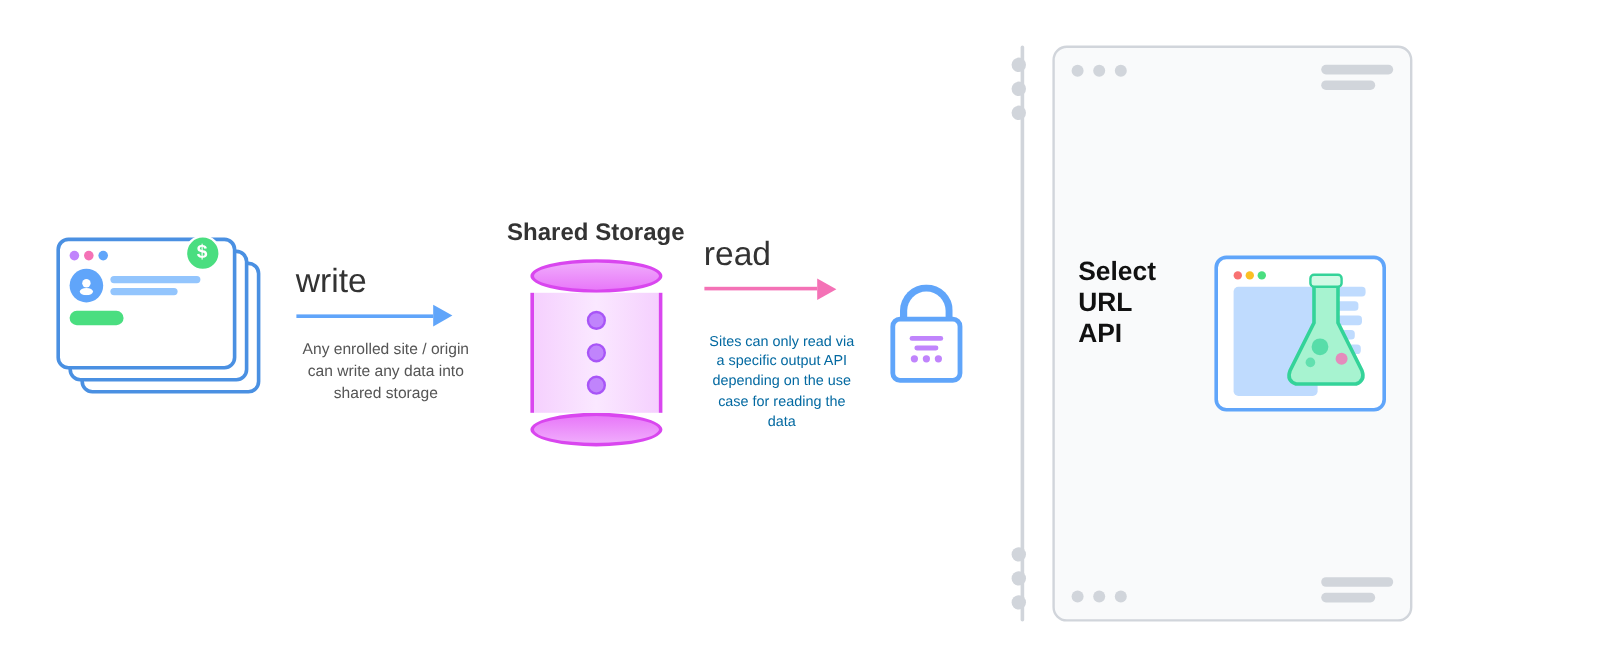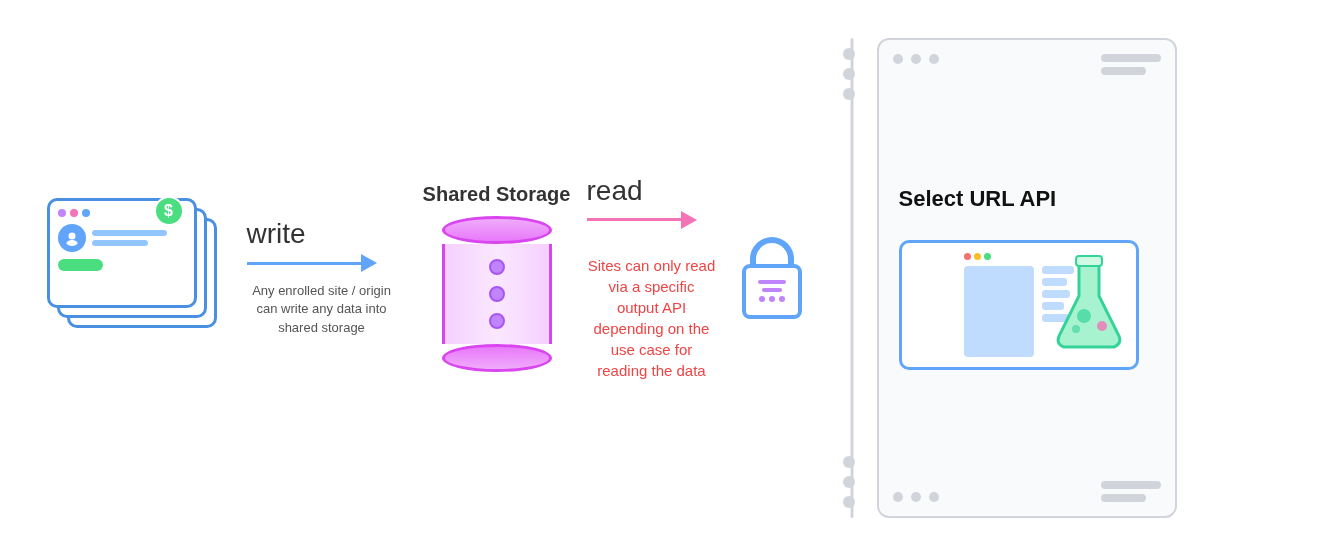--- a/index.html
+++ b/index.html
@@ -206,22 +206,22 @@
       background: #f472b6;
       flex: 1;
     }
     .arrow-head-pink {
       width: 0; height: 0;
       border-top: 9px solid transparent;
       border-bottom: 9px solid transparent;
       border-left: 16px solid #f472b6;
     }
     .read-desc {
-      font-size: 15px;
-      color: #ef4444;
+      font-size: 12px;
+      color: #0369a1;
       text-align: center;
       margin-top: 26px;
       line-height: 1.4;
       max-width: 130px;
     }
 
     
     .lock-section {
       display: flex;
       align-items: center;
@@ -310,21 +310,20 @@
       position: absolute;
       left: 50%;
       transform: translateX(-50%);
       display: flex;
       flex-direction: column;
       gap: 8px;
       bottom: 10px;
     }
     .api-card {
       display: flex;
-      flex-direction: column;
       gap: 28px;
     }
     .api-title {
       font-size: 22px;
       font-weight: bold;
       color: #111;
     }
     .api-illustration {
       width: 240px;
       height: 130px;

